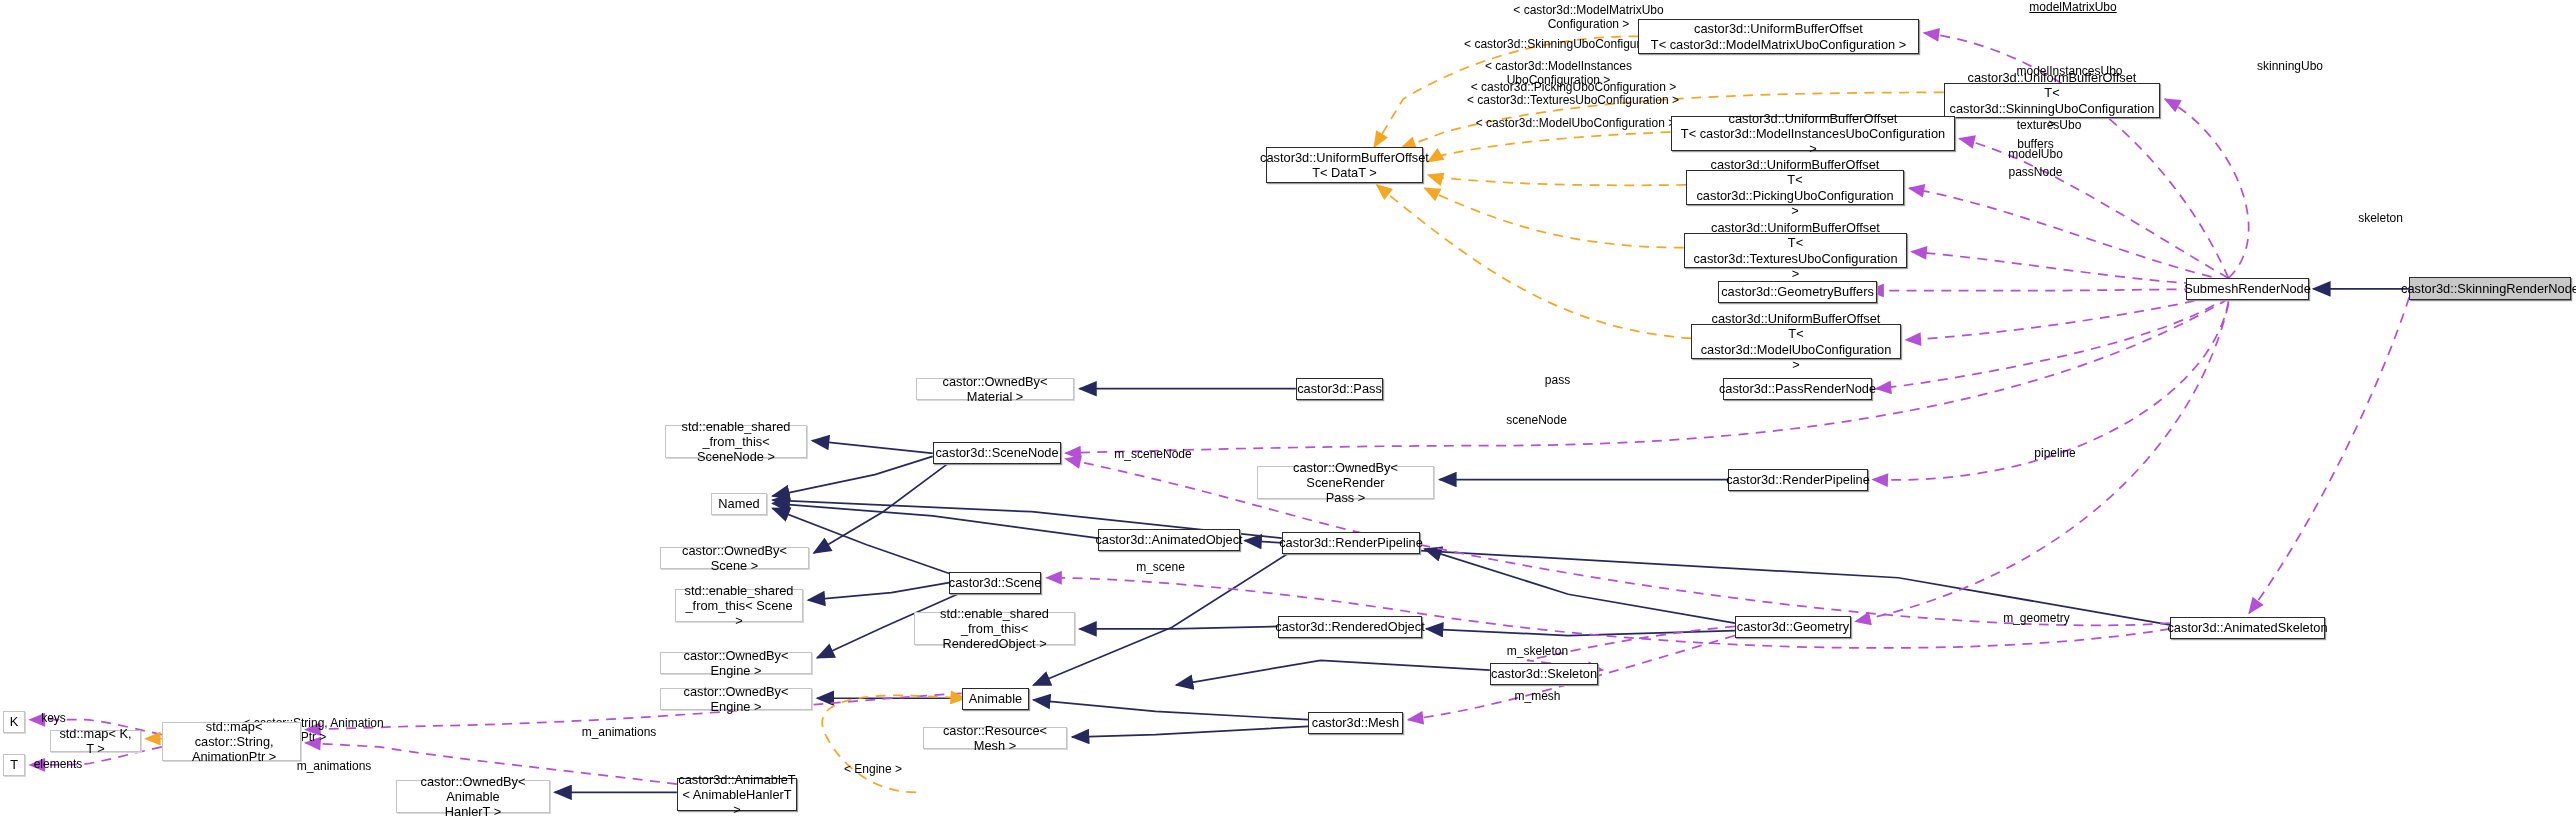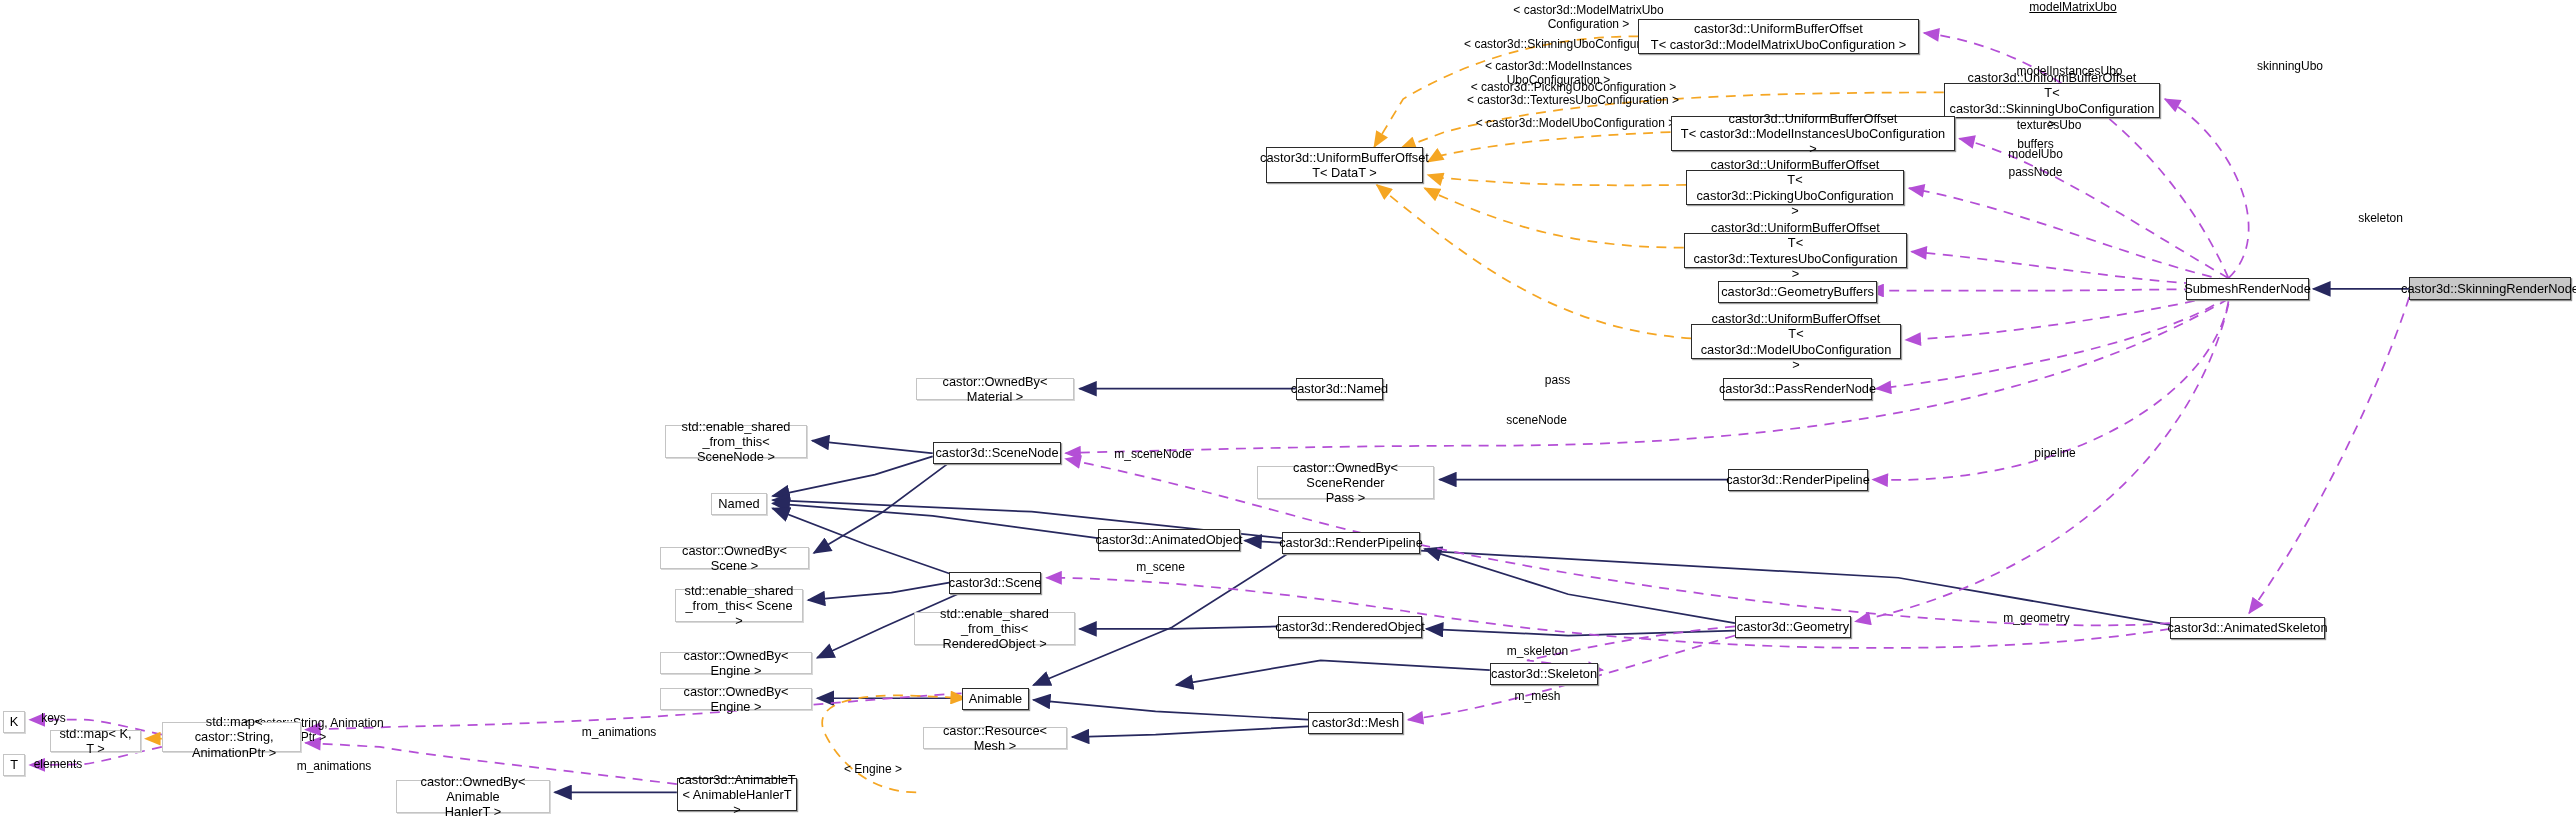--- a/index.html
+++ b/index.html
@@ -153,21 +153,21 @@
   <div class="node solid" style="left:1686px;top:170px;width:218px;height:35px;"><span>castor3d::UniformBufferOffset
 T&lt; castor3d::PickingUboConfiguration &gt;</span></div>
   <div class="node solid" style="left:1684px;top:233px;width:223px;height:35px;"><span>castor3d::UniformBufferOffset
 T&lt; castor3d::TexturesUboConfiguration &gt;</span></div>
   <div class="node solid" style="left:1718px;top:281px;width:159px;height:21.5px;"><span>castor3d::GeometryBuffers</span></div>
   <div class="node solid" style="left:2186px;top:278px;width:123px;height:21.5px;"><span>SubmeshRenderNode</span></div>
   <div class="node highlight" style="left:2409px;top:277px;width:162px;height:23px;"><span>castor3d::SkinningRenderNode</span></div>
   <div class="node solid" style="left:1691px;top:324px;width:210px;height:35px;"><span>castor3d::UniformBufferOffset
 T&lt; castor3d::ModelUboConfiguration &gt;</span></div>
   <div class="node light" style="left:916px;top:378px;width:158px;height:21.5px;"><span>castor::OwnedBy&lt; Material &gt;</span></div>
-  <div class="node solid" style="left:1296px;top:378px;width:87px;height:21.5px;"><span>castor3d::Named</span></div>
+  <div class="node solid" style="left:1296px;top:378px;width:87px;height:21.5px;"><span>castor3d::Pass</span></div>
   <div class="node solid" style="left:1723px;top:378px;width:149px;height:21.5px;"><span>castor3d::PassRenderNode</span></div>
   <div class="node light" style="left:665px;top:425px;width:142px;height:33px;"><span>std::enable_shared
 _from_this&lt; SceneNode &gt;</span></div>
   <div class="node solid" style="left:933px;top:442px;width:128px;height:21.5px;"><span>castor3d::SceneNode</span></div>
   <div class="node light" style="left:1257px;top:466px;width:177px;height:33px;"><span>castor::OwnedBy&lt; SceneRender
 Pass &gt;</span></div>
   <div class="node light" style="left:711px;top:493px;width:56px;height:21.5px;"><span>Named</span></div>
   <div class="node solid" style="left:1728px;top:469px;width:140px;height:21.5px;text-align:center;"><span>castor3d::RenderPipeline</span></div>
   <div class="node solid" style="left:1098px;top:529px;width:142px;height:21.5px;"><span>castor3d::AnimatedObject</span></div>
   <div class="node solid" style="left:1282px;top:532px;width:138px;height:21.5px;"><span>castor3d::RenderPipeline</span></div>
@@ -180,21 +180,21 @@
   <div class="node solid" style="left:1278px;top:616px;width:144px;height:21.5px;"><span>castor3d::RenderedObject</span></div>
   <div class="node solid" style="left:1735px;top:616px;width:116px;height:21.5px;"><span>castor3d::Geometry</span></div>
   <div class="node solid" style="left:2170px;top:617px;width:155px;height:21.5px;"><span>castor3d::AnimatedSkeleton</span></div>
   <div class="node light" style="left:660px;top:652px;width:152px;height:21.5px;"><span>castor::OwnedBy&lt; Engine &gt;</span></div>
   <div class="node solid" style="left:1490px;top:663px;width:108px;height:21.5px;"><span>castor3d::Skeleton</span></div>
   <div class="node solid" style="left:962px;top:688px;width:67px;height:21.5px;"><span>Animable</span></div>
   <div class="node light" style="left:660px;top:688px;width:152px;height:21.5px;"><span>castor::OwnedBy&lt; Engine &gt;</span></div>
   <div class="node solid" style="left:1308px;top:712px;width:95px;height:21.5px;"><span>castor3d::Mesh</span></div>
   <div class="node light" style="left:3.3px;top:711px;width:21.5px;height:21.5px;"><span>K</span></div>
   <div class="node light" style="left:50px;top:730px;width:91px;height:21.5px;"><span>std::map&lt; K, T &gt;</span></div>
-  <div class="node light" style="left:162px;top:722px;width:139px;height:30px;padding-left:11px;"><span>std::map&lt; castor::String,
+  <div class="node light" style="left:162px;top:722px;width:139px;height:39px;padding-left:11px;"><span>std::map&lt; castor::String,
 AnimationPtr &gt;</span></div>
   <div class="node light" style="left:923px;top:727px;width:144px;height:21.5px;"><span>castor::Resource&lt; Mesh &gt;</span></div>
   <div class="node light" style="left:3.3px;top:754px;width:21.5px;height:21.5px;"><span>T</span></div>
   <div class="node light" style="left:396px;top:780px;width:154px;height:33px;"><span>castor::OwnedBy&lt; Animable
 HanlerT &gt;</span></div>
   <div class="node solid" style="left:677px;top:778px;width:120px;height:33px;"><span>castor3d::AnimableT
 &lt; AnimableHanlerT &gt;</span></div>
 
   <div class="edge-label" style="left:2007px;top:0px;width:132px;text-decoration:underline;">modelMatrixUbo</div>
   <div class="edge-label" style="left:1502px;top:2.5px;width:173px;">&lt; castor3d::ModelMatrixUbo

